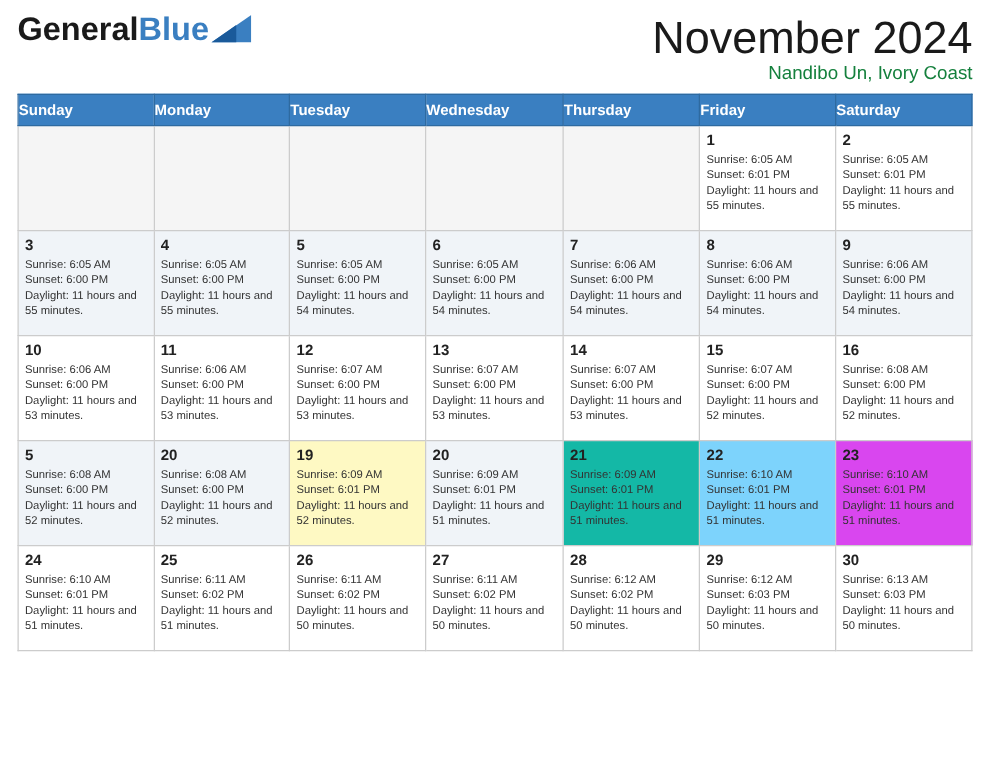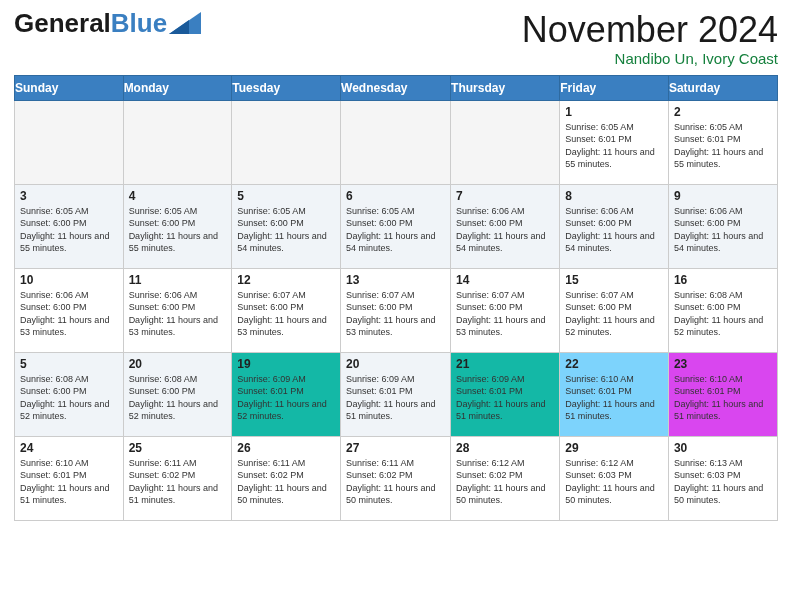--- a/index.html
+++ b/index.html
@@ -201,21 +201,21 @@
         </tr>
         <tr>
           <td style="background: rgb(240, 244, 248);">
             <span class="day-num">5</span>
             <div class="day-info">Sunrise: 6:08 AM<br>Sunset: 6:00 PM<br>Daylight: 11 hours and 52 minutes.</div>
           </td>
           <td style="background: rgb(240, 244, 248);">
             <span class="day-num">20</span>
             <div class="day-info">Sunrise: 6:08 AM<br>Sunset: 6:00 PM<br>Daylight: 11 hours and 52 minutes.</div>
           </td>
-          <td style="background: #14b8a6;">
+          <td style="background: #fef9c3;">
             <span class="day-num">19</span>
             <div class="day-info">Sunrise: 6:09 AM<br>Sunset: 6:01 PM<br>Daylight: 11 hours and 52 minutes.</div>
           </td>
           <td style="background: rgb(240, 244, 248);">
             <span class="day-num">20</span>
             <div class="day-info">Sunrise: 6:09 AM<br>Sunset: 6:01 PM<br>Daylight: 11 hours and 51 minutes.</div>
           </td>
           <td style="background: #14b8a6;">
             <span class="day-num">21</span>
             <div class="day-info">Sunrise: 6:09 AM<br>Sunset: 6:01 PM<br>Daylight: 11 hours and 51 minutes.</div>

